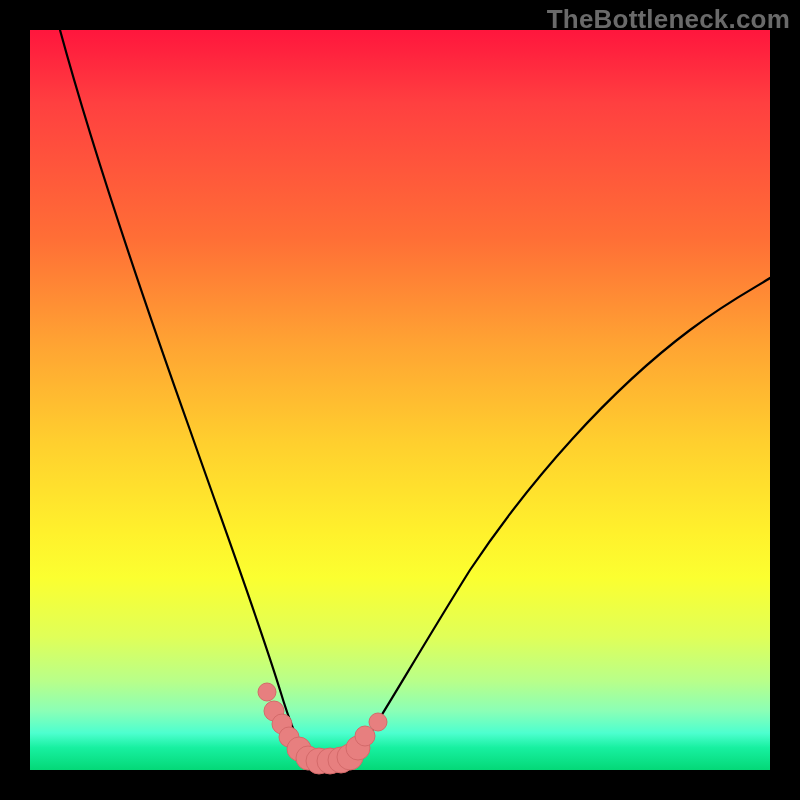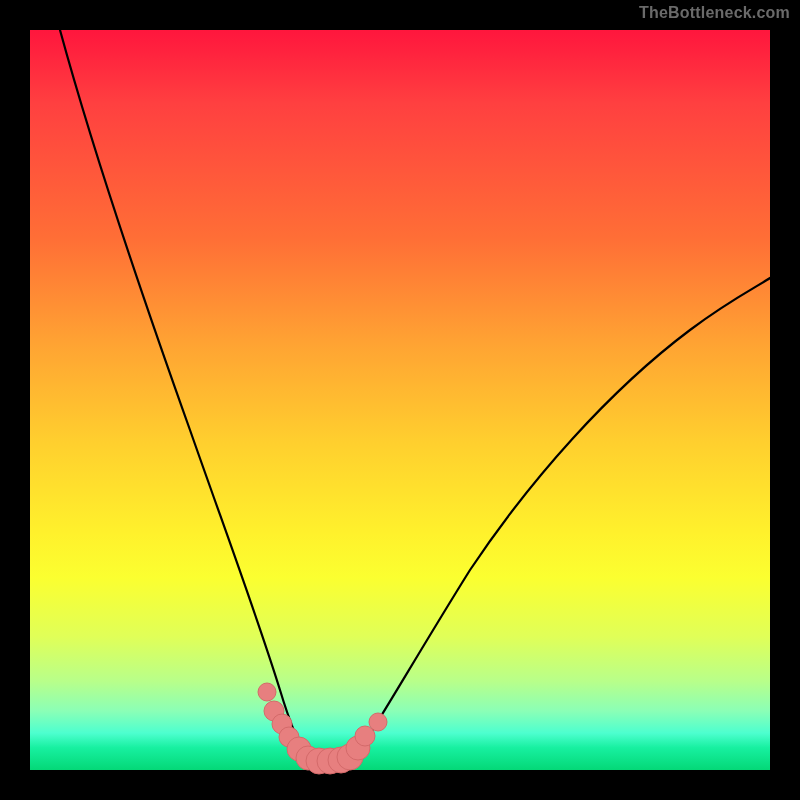--- a/index.html
+++ b/index.html
@@ -47,21 +47,21 @@
     top: 30px;
     left: 30px;
     width: 740px;
     height: 740px;
     overflow: visible;
   }
   .watermark {
     position: absolute;
     top: 4px;
     right: 10px;
-    font-size: 16px;
+    font-size: 26px;
     font-weight: 600;
     color: #6a6a6a;
     letter-spacing: 0.2px;
     user-select: none;
   }
 </style>
 </head>
 <body>
 
 <div class="frame">

